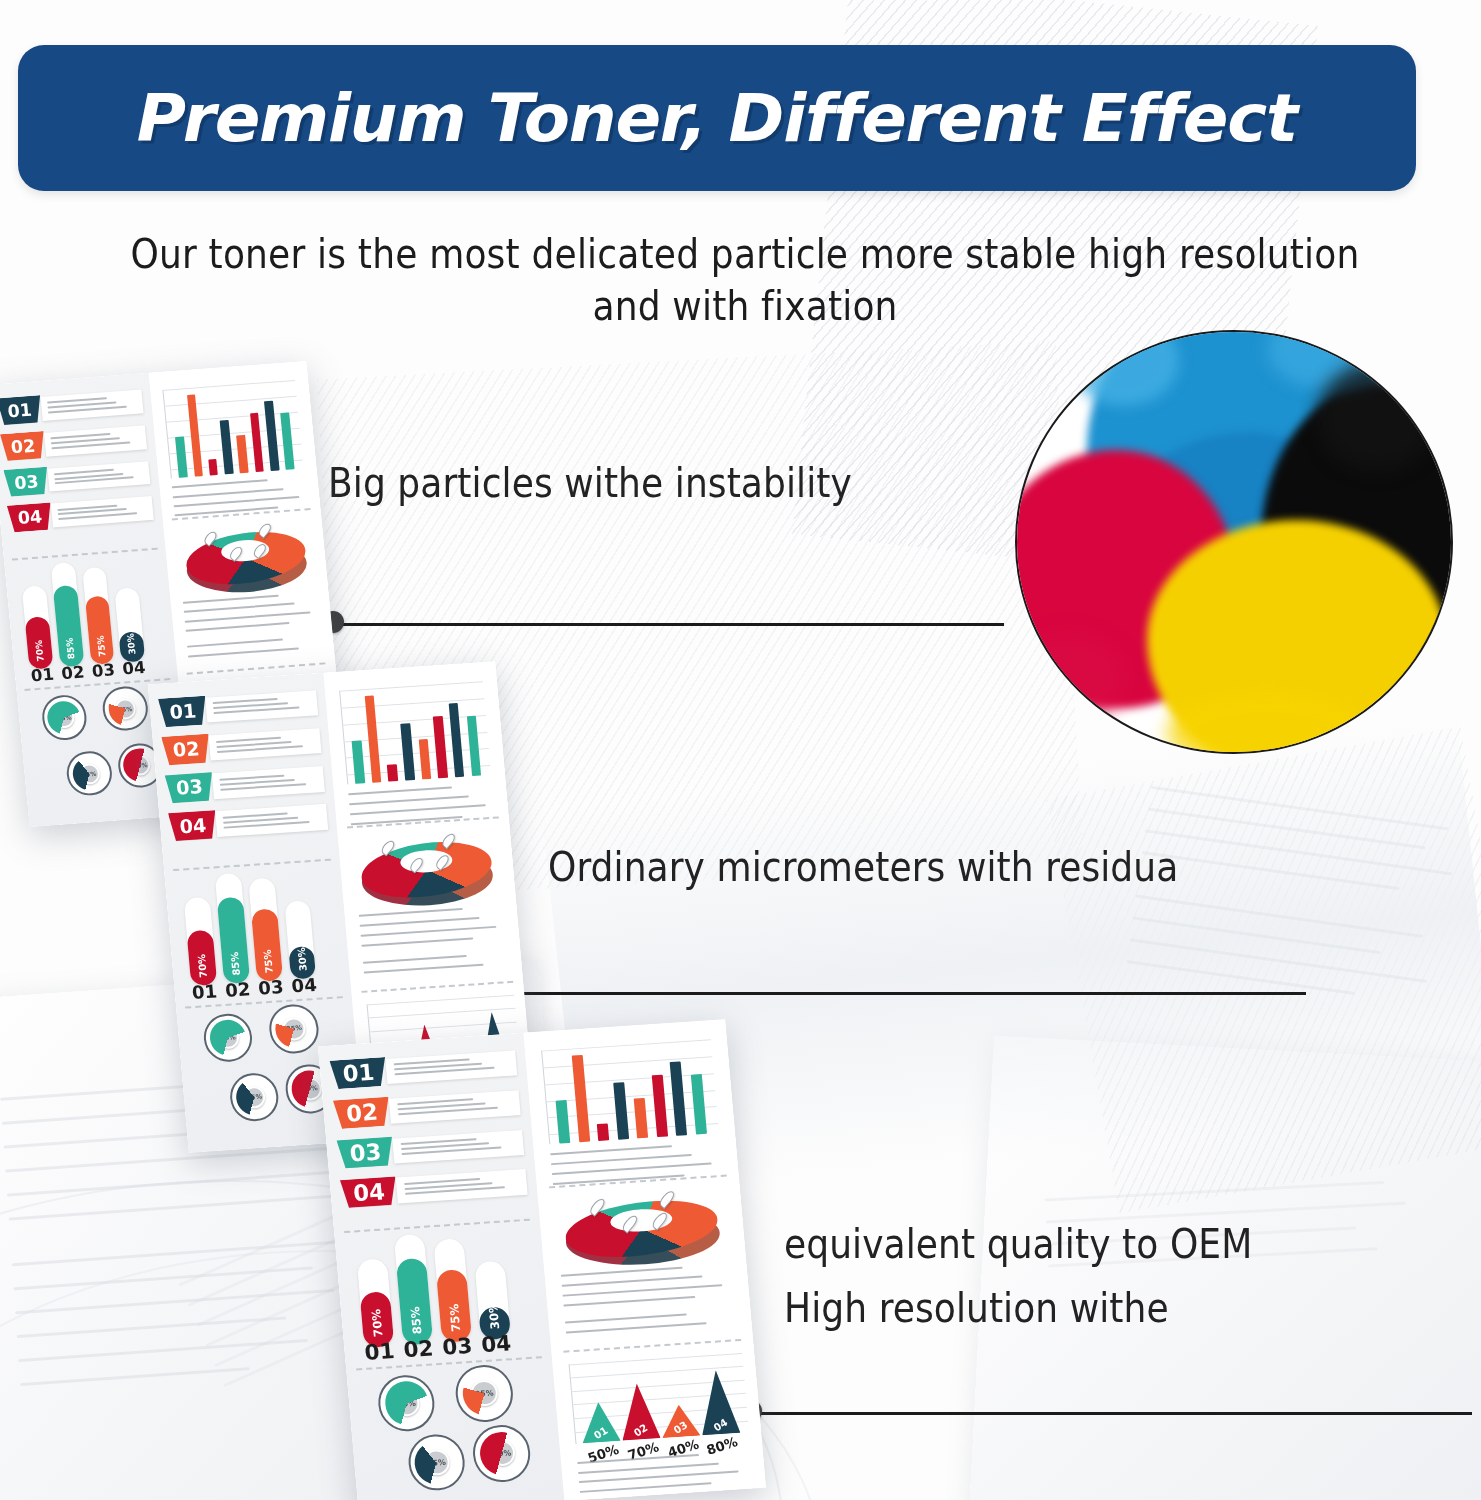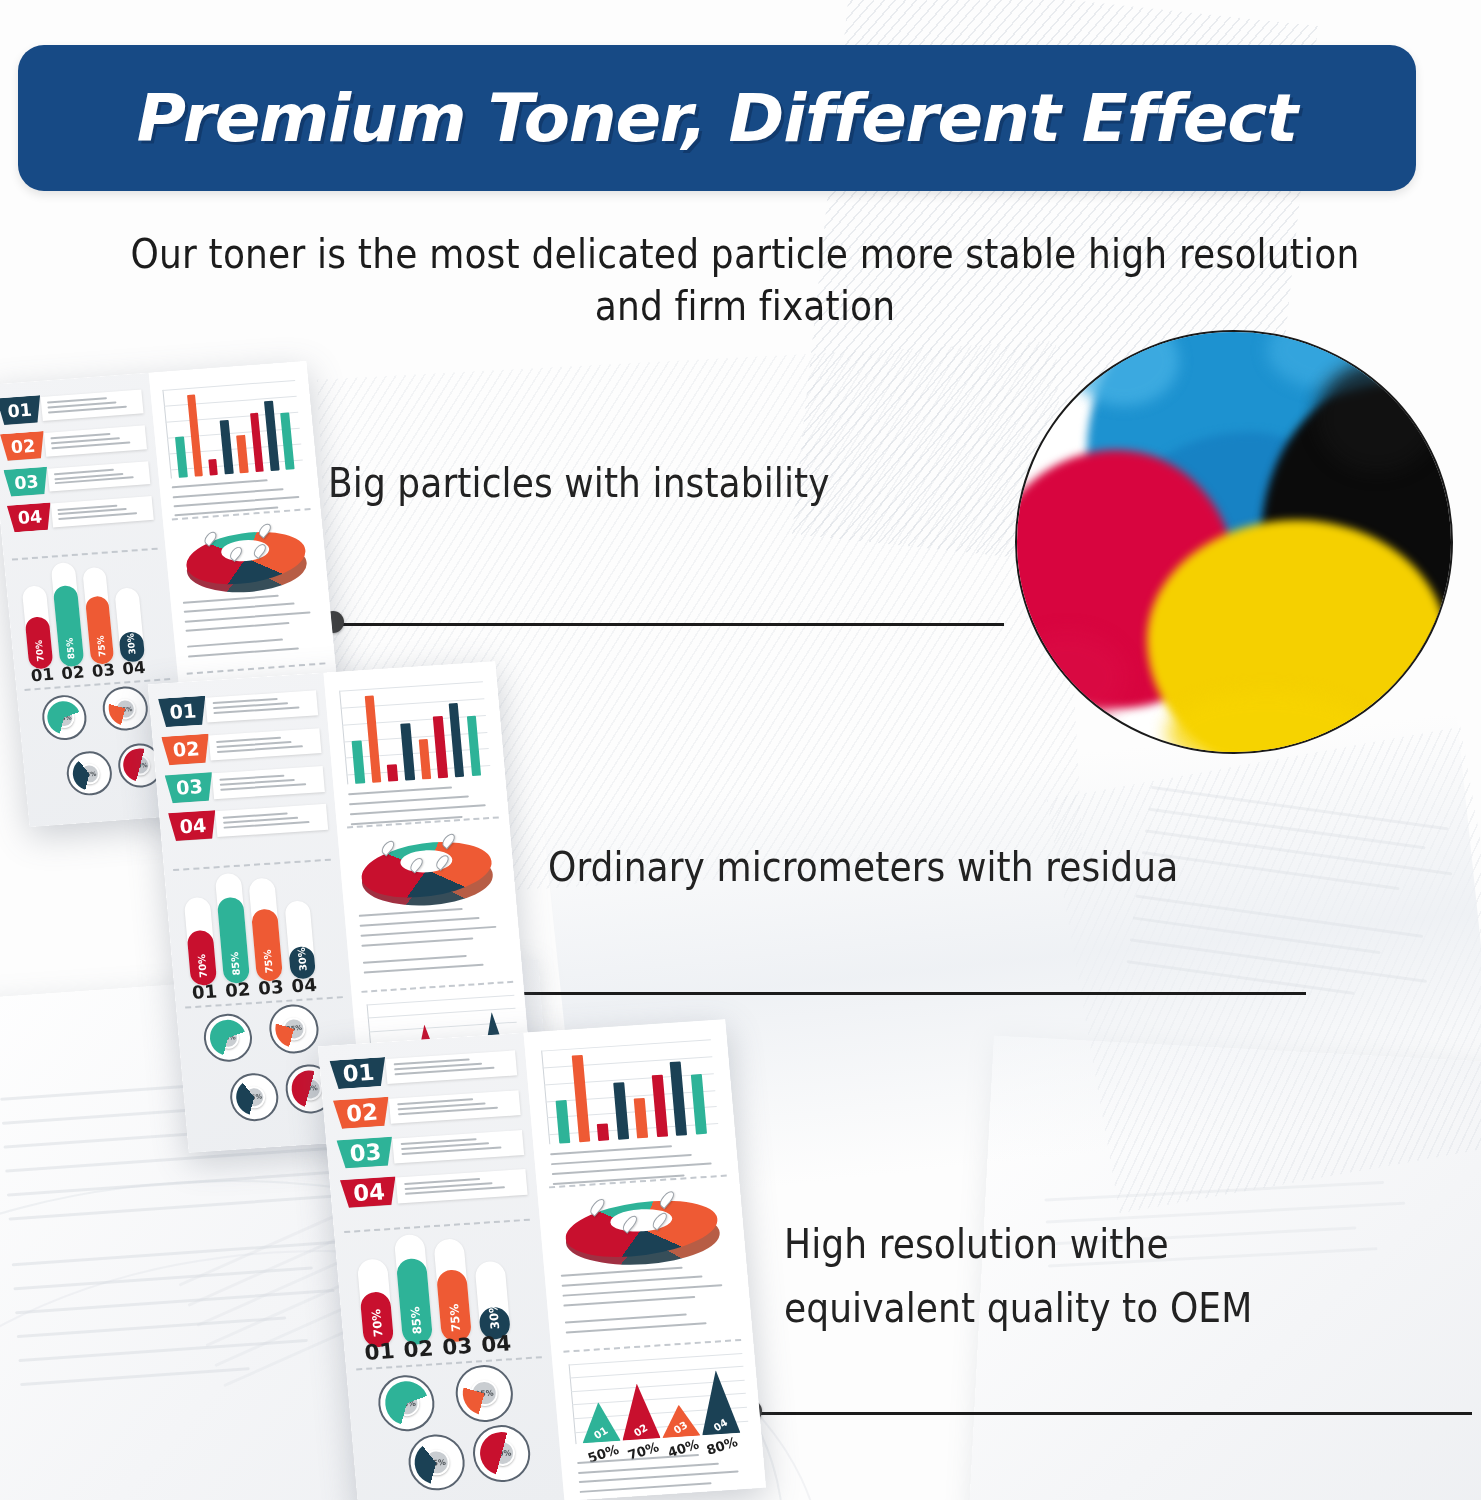--- a/index.html
+++ b/index.html
@@ -207,50 +207,50 @@
     <div class="bg-line" style="left:0;top:52px;width:310px;"></div>
     <div class="bg-line" style="left:0;top:74px;width:330px;"></div>
   </div>
   <div class="bg-wave" style="left:-320px;top:1180px;width:1100px;height:700px;opacity:.5;"></div>
   <div class="bg-wave" style="left:-180px;top:1250px;width:1000px;height:640px;opacity:.4;"></div>
 </div>
 
 <div id="title-bar">
   <div id="title-text">Premium Toner, Different Effect</div>
 </div>
-<div id="subtitle">Our toner is the most delicated particle more stable high resolution and firm fixation</div>
+<div id="subtitle">Our toner is the most delicated particle more stable high resolution and with fixation</div>
 
 <div id="powder">
   <div class="pw pw-cyan"></div>
   <div class="pw pw-cyan2"></div>
   <div class="pw pw-mag"></div>
   <div class="pw pw-blk"></div>
   <div class="pw pw-yel"></div>
   <div class="pw-spray" style="left:52px;top:-16px;width:110px;height:90px;background:#44b0e4;border-radius:50%;filter:blur(7px);"></div>
   <div class="pw-spray" style="left:250px;top:-22px;width:130px;height:80px;background:#3aa9e0;border-radius:50%;filter:blur(8px);"></div>
   <div class="pw-spray" style="left:300px;top:30px;width:120px;height:110px;background:#131313;border-radius:50%;filter:blur(9px);"></div>
   <div class="pw-spray" style="left:150px;top:360px;width:200px;height:80px;background:#f7d400;border-radius:50%;filter:blur(9px);"></div>
   <div class="pw-spray" style="left:-10px;top:300px;width:120px;height:90px;background:#da0a44;border-radius:50%;filter:blur(9px);"></div>
 </div>
 
 <div class="block" id="blk14">
-  <div class="sub">Big particles with instability</div>
+  <div class="sub">Big particles withe instability</div>
 </div>
 <div class="rule" id="rule14"></div>
 <div class="rule-dot" id="dot14"></div>
 
 <div class="block" id="blk10">
   <div class="sub">Ordinary micrometers with residua</div>
 </div>
 <div class="rule" id="rule10"></div>
 <div class="rule-dot" id="dot10"></div>
 
 <div class="block" id="blk7">
+  <div class="sub">equivalent quality to OEM</div>
   <div class="sub">High resolution withe</div>
-  <div class="sub">equivalent quality to OEM</div>
 </div>
 <div class="rule" id="rule7"></div>
 <div class="rule-dot" id="dot7"></div>
 
 <div class="sheet" id="sheet1" style="left:8px;top:372px;width:320px;height:444px;transform:rotate(-5.5deg) skewY(1.2deg);">
     <div class="col-left">
       <div class="steps" style="top:3.2%;height:34%;">
         <div class="step" style="height:18%;margin-bottom:6%;">
           <div class="step-bar">
             <div class="txtline" style="left:6%;top:22%;width:59.04%;"></div>

